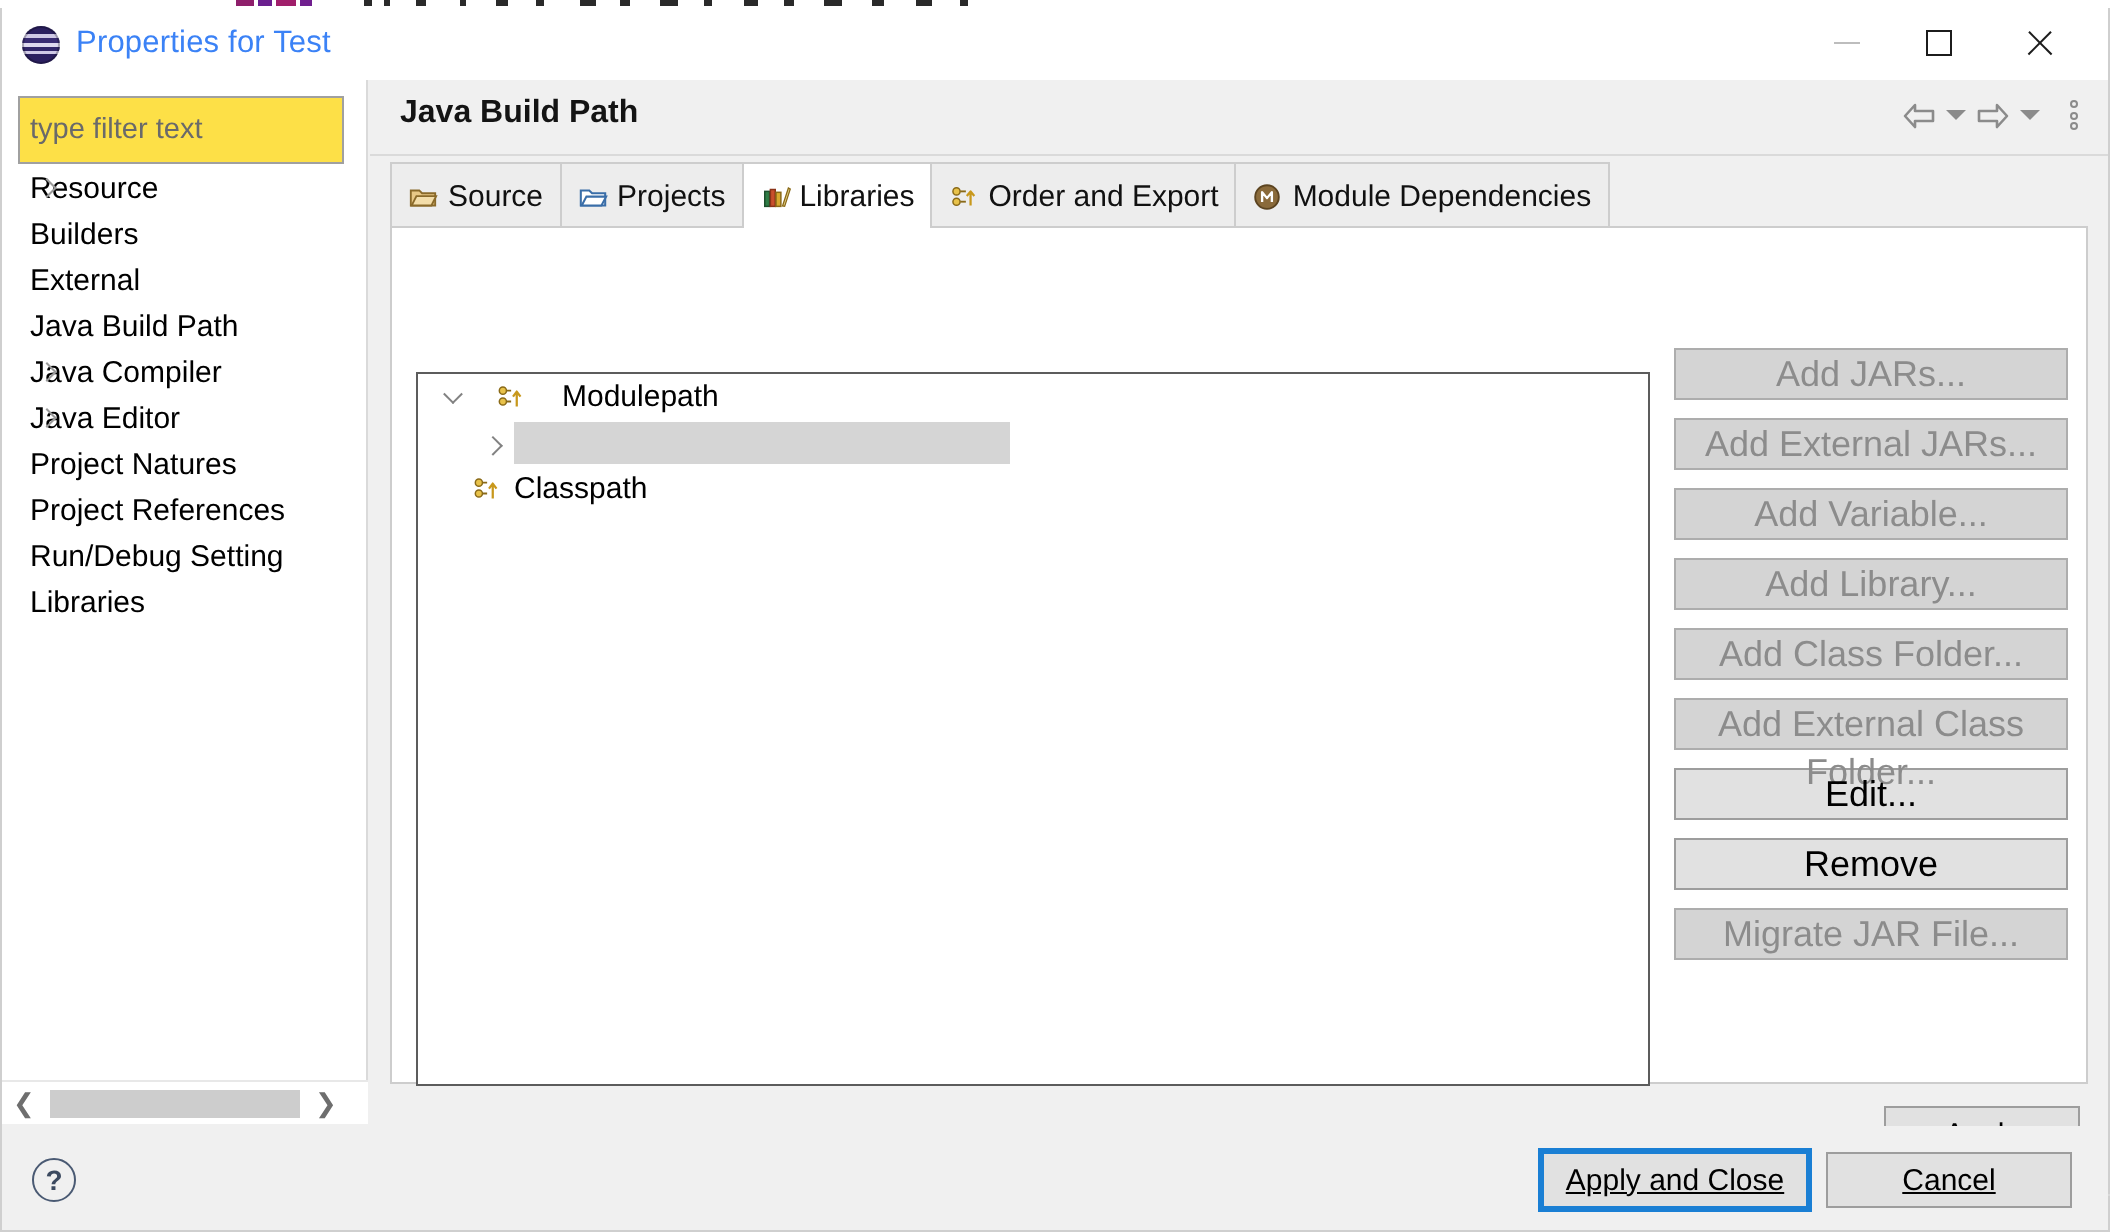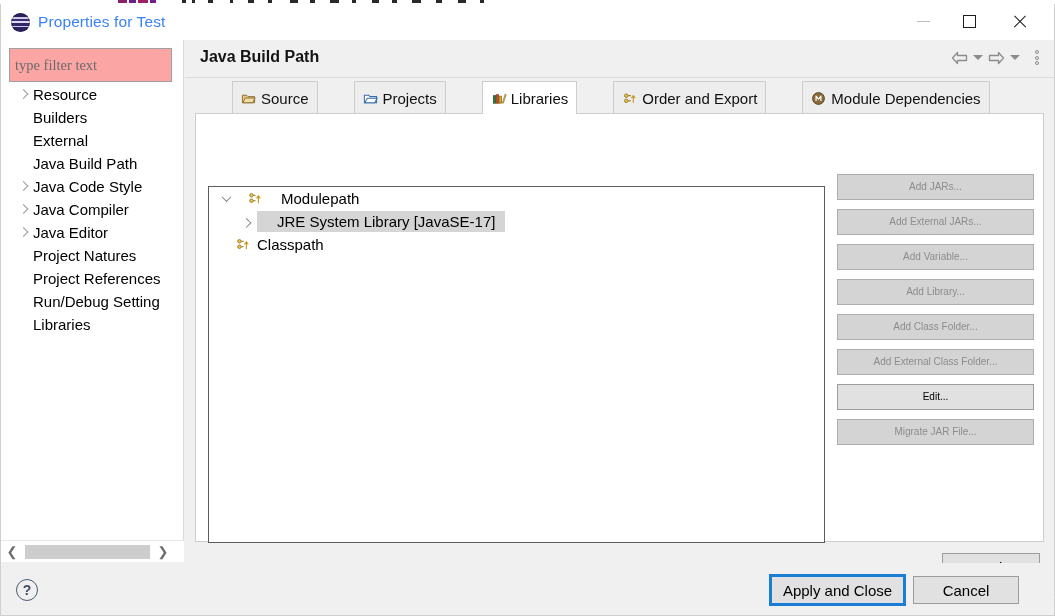--- a/index.html
+++ b/index.html
@@ -81,36 +81,35 @@
   #left-pane {
     position: absolute; left: 0; top: 0;
     width: 183px; height: 522px;
     background: #ffffff;
     border-right: 1px solid #dadada;
   }
   #filter-box {
     position: absolute; left: 8px; top: 8px;
     width: 163px; height: 25px;
     border: 1px solid #a0a0a0;
-    background: #fca5a5;
-    font-family: Liberation Serif, serif;
+    background: #fde047;
+    font-family: Liberation Sans, sans-serif;
     font-size: 14.5px; color: #666666;
     padding: 16px 5px;
     outline: none;
   }
   #filter-box::placeholder { color: #6a6a6a; opacity: 1; }
 
   #tree-list {
     position: absolute; left: 0; top: 43px; width: 183px;
   }
   .tnode {
     position: relative; height: 23px;
     display: flex; align-items: center;
     font-size: 15px; color: #000000;
-    padding-left: 18px;
     white-space: nowrap;
     cursor: default;
   }
   .tnode .arrow {
     position: absolute; left: 18px; top: 50%;
     transform: translateY(-50%);
     width: 9px; height: 9px;
   }
   .tnode .arrow::before {
     content: ""; position: absolute; left: 1px; top: 0px;
@@ -192,21 +191,20 @@
     height: 26px;
     display: flex; align-items: center; gap: 5px;
     padding: 16px 8px;
     font-size: 15px; color: #111111;
     background: #ededed;
     border: 1px solid #cdcdcd;
     border-bottom: none;
     margin-right: -1px;
     cursor: default;
     white-space: nowrap;
-    margin-left: 37px;
   }
   .tab.active {
     background: #ffffff;
     border-color: #cdcdcd;
     position: relative; z-index: 3;
   }
   .ticon { width: 15px; height: 15px; flex: none; }
 
   #tabpanel {
     position: absolute; left: 10px; top: 73px;
@@ -254,21 +252,21 @@
   
   #sidebuttons {
     position: absolute; left: 641px; top: 60px; width: 197px;
   }
   .sbtn {
     display: block; width: 197px; height: 26px;
     margin-bottom: 9px;
     background: #d4d4d4;
     border: 1px solid #adadad;
     font-family: "Liberation Sans", sans-serif;
-    font-size: 10px;
+    font-size: 18px;
     color: #8c8c8c;
     text-align: center;
     line-height: 24px;
     cursor: default;
     padding: 0;
   }
   .sbtn.enabled {
     background: #e1e1e1;
     border-color: #9d9d9d;
     color: #000000;
@@ -303,29 +301,29 @@
     width: 22px; height: 22px; border-radius: 50%;
     border: 1.4px solid #4a5a73;
     color: #3c4a60; font-size: 14px; font-weight: bold;
     display: flex; align-items: center; justify-content: center;
     cursor: default;
   }
   .footbtn {
     position: absolute; top: 13px; height: 28px;
     background: #e1e1e1; border: 1px solid #9d9d9d;
     font-family: "Liberation Sans", sans-serif;
-    font-size: 15px; color: #000000; cursor: default;
+    font-size: 15px; color: #000000; cursor: default; text-decoration: underline;
   }
   #apply-close-btn {
     left: 770px; width: 133px;
     outline: 2px solid #1a7fd4;
     outline-offset: 0px;
     border-color: #1a7fd4;
   }
-  #cancel-btn { left: 912px; width: 106px; }
+  #cancel-btn { left: 912px; width: 123px; }
 </style>
 </head>
 <body>
 
 <div id="bg-strip">
   <div class="bit" style="left:118px;width:9px;background:#8e1f6b;"></div>
   <div class="bit" style="left:129px;width:7px;background:#6a1f8e;"></div>
   <div class="bit" style="left:138px;width:10px;background:#a01f6b;"></div>
   <div class="bit" style="left:150px;width:6px;background:#701f8e;"></div>
   <div class="bit" style="left:182px;width:4px;background:#2a2a2a;"></div>
@@ -375,24 +373,20 @@
           </div>
           <div class="tnode">
             <span class="lbl">Builders</span>
           </div>
           <div class="tnode">
             <span class="lbl">External</span>
           </div>
           <div class="tnode sel">
             <span class="selbg"></span>
             <span class="lbl">Java Build Path</span>
-          </div>
-          <div class="tnode">
-            <span class="arrow"></span>
-            <span class="lbl">Java Code Style</span>
           </div>
           <div class="tnode">
             <span class="arrow"></span>
             <span class="lbl">Java Compiler</span>
           </div>
           <div class="tnode">
             <span class="arrow"></span>
             <span class="lbl">Java Editor</span>
           </div>
           <div class="tnode">
@@ -512,21 +506,20 @@
                 <span class="chev"></span>
               </span>
               <span class="selbg2" style="left:48px;width:248px;"></span>
               <span class="licon">
        <svg width="16" height="15" viewBox="0 0 16 16">
                   <rect x="2" y="5" width="2.6" height="8" fill="#2f7d46" stroke="#1d4f2c" stroke-width=".8"></rect>
                 <rect x="5" y="4" width="2.6" height="9" fill="#c94f2c" stroke="#8a3318" stroke-width=".8"></rect>
                 <rect x="8" y="5.5" width="2.6" height="7.5" fill="#d8a82e" stroke="#8a6a18" stroke-width=".8"></rect>
                 <path d="M11.5 12.8 L14.6 3.2 L15.6 3.8 L12.6 13 Z" fill="#e8d48a" stroke="#8a6a18" stroke-width=".7"></path>
                 </svg></span>
-              <span class="ltext">JRE System Library [JavaSE-17]</span>
             </div>
             <div class="lnode" style="padding-left: 8px;">
               <span class="twisty"></span>
               <span class="licon">
        <svg width="16" height="15" viewBox="0 0 16 16">
                   <circle cx="4.2" cy="4.6" r="1.9" fill="#e8c24a" stroke="#8a6a18" stroke-width=".8"></circle>
                 <circle cx="4.2" cy="10.4" r="1.9" fill="#e8c24a" stroke="#8a6a18" stroke-width=".8"></circle>
                 <path d="M6.2 4.6 L8.6 4.6 M6.2 10.4 L8.6 10.4" stroke="#8a6a18" stroke-width="1"></path>
                 <path d="M11.6 13 L11.6 5.6 M9.6 7.8 L11.6 5.1 L13.6 7.8" fill="none" stroke="#c8981c" stroke-width="1.2" stroke-linejoin="round"></path>
                 </svg></span>
@@ -535,20 +528,21 @@
           </div>
 
         <div id="sidebuttons">
             <button class="sbtn">Add JARs...</button>
             <button class="sbtn">Add External JARs...</button>
             <button class="sbtn">Add Variable...</button>
             <button class="sbtn">Add Library...</button>
             <button class="sbtn">Add Class Folder...</button>
             <button class="sbtn">Add External Class Folder...</button>
             <button class="sbtn enabled gap-top">Edit...</button>
+            <button class="sbtn enabled">Remove</button>
             <button class="sbtn gap-top">Migrate JAR File...</button>
           </div>
       </div>
     </div>
 
     <div id="apply-row">
       <button id="apply-btn">Apply</button>
       <div id="footer-rule"></div>
     </div>
   </div>

